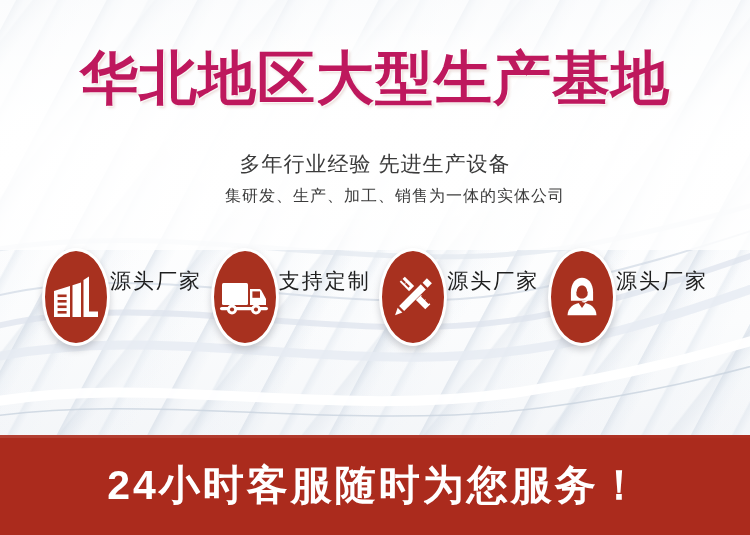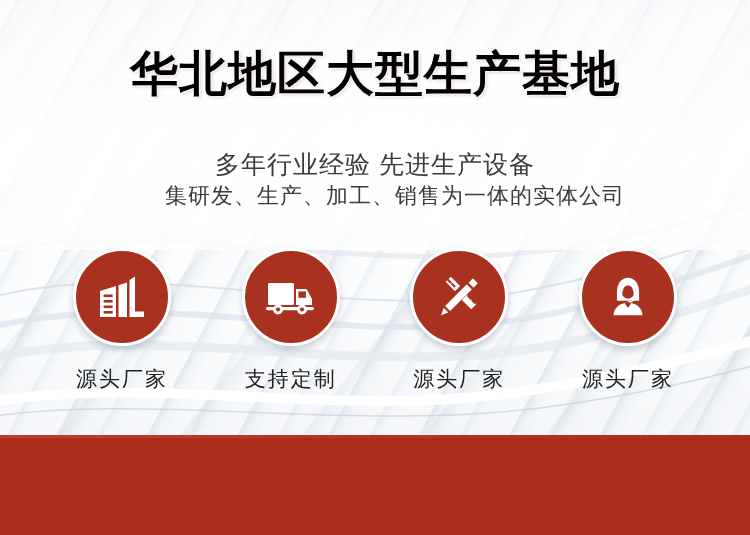--- a/index.html
+++ b/index.html
@@ -74,58 +74,57 @@
   }
 
   
   .headline {
     position: absolute;
     left: 0; right: 0;
     top: 50px;
     text-align: center;
     font-family: "Liberation Serif", "DejaVu Serif", serif;
     font-weight: bold;
-    font-size: 48px;
+    font-size: 58px;
     line-height: 1;
     letter-spacing: 1px;
-    color: #000000;
+    color: #be185d;
     text-shadow: 1px 1px 0 rgba(255,255,255,0.7), 2px 2px 3px rgba(140,50,30,0.18);
     white-space: nowrap;
   }
 
   
   .sub-wrap {
     position: absolute;
     left: 0; right: 0;
     top: 148px;
     text-align: center;
     color: #3b3b3b;
   }
   .sub-line {
-    font-size: 25px;
+    font-size: 21px;
     line-height: 32px;
     letter-spacing: 1px;
     white-space: nowrap;
   }
-  .sub-line.l2 { font-size: 22px; padding-left: 40px; }
+  .sub-line.l2 { font-size: 16px; padding-left: 40px; }
 
   
   .features {
     position: absolute;
     left: 42px; right: 42px;
     top: 248px;
     display: flex;
     justify-content: space-between;
     align-items: flex-start;
   }
   .feature {
     width: 160px;
     display: flex;
-    flex-direction: column;
-    align-items: center;
+    flex-direction: row;
   }
   .circle {
     width: 98px;
     height: 98px;
     border-radius: 50%;
     background: #a8311f;
     border: 3px solid #ffffff;
     box-sizing: border-box;
     display: flex;
     align-items: center;
@@ -277,15 +276,16 @@
           </svg>
         </span>
       </div>
       <div class="feat-label">源头厂家</div>
     </div>
 
   </div>
 
   <div class="cta-bar">
     <div class="bar-top-sheen"></div>
+    <div class="cta-text">24小时客服随时为您服务！</div>
   </div>
 
 </div>
 
 </body></html>

